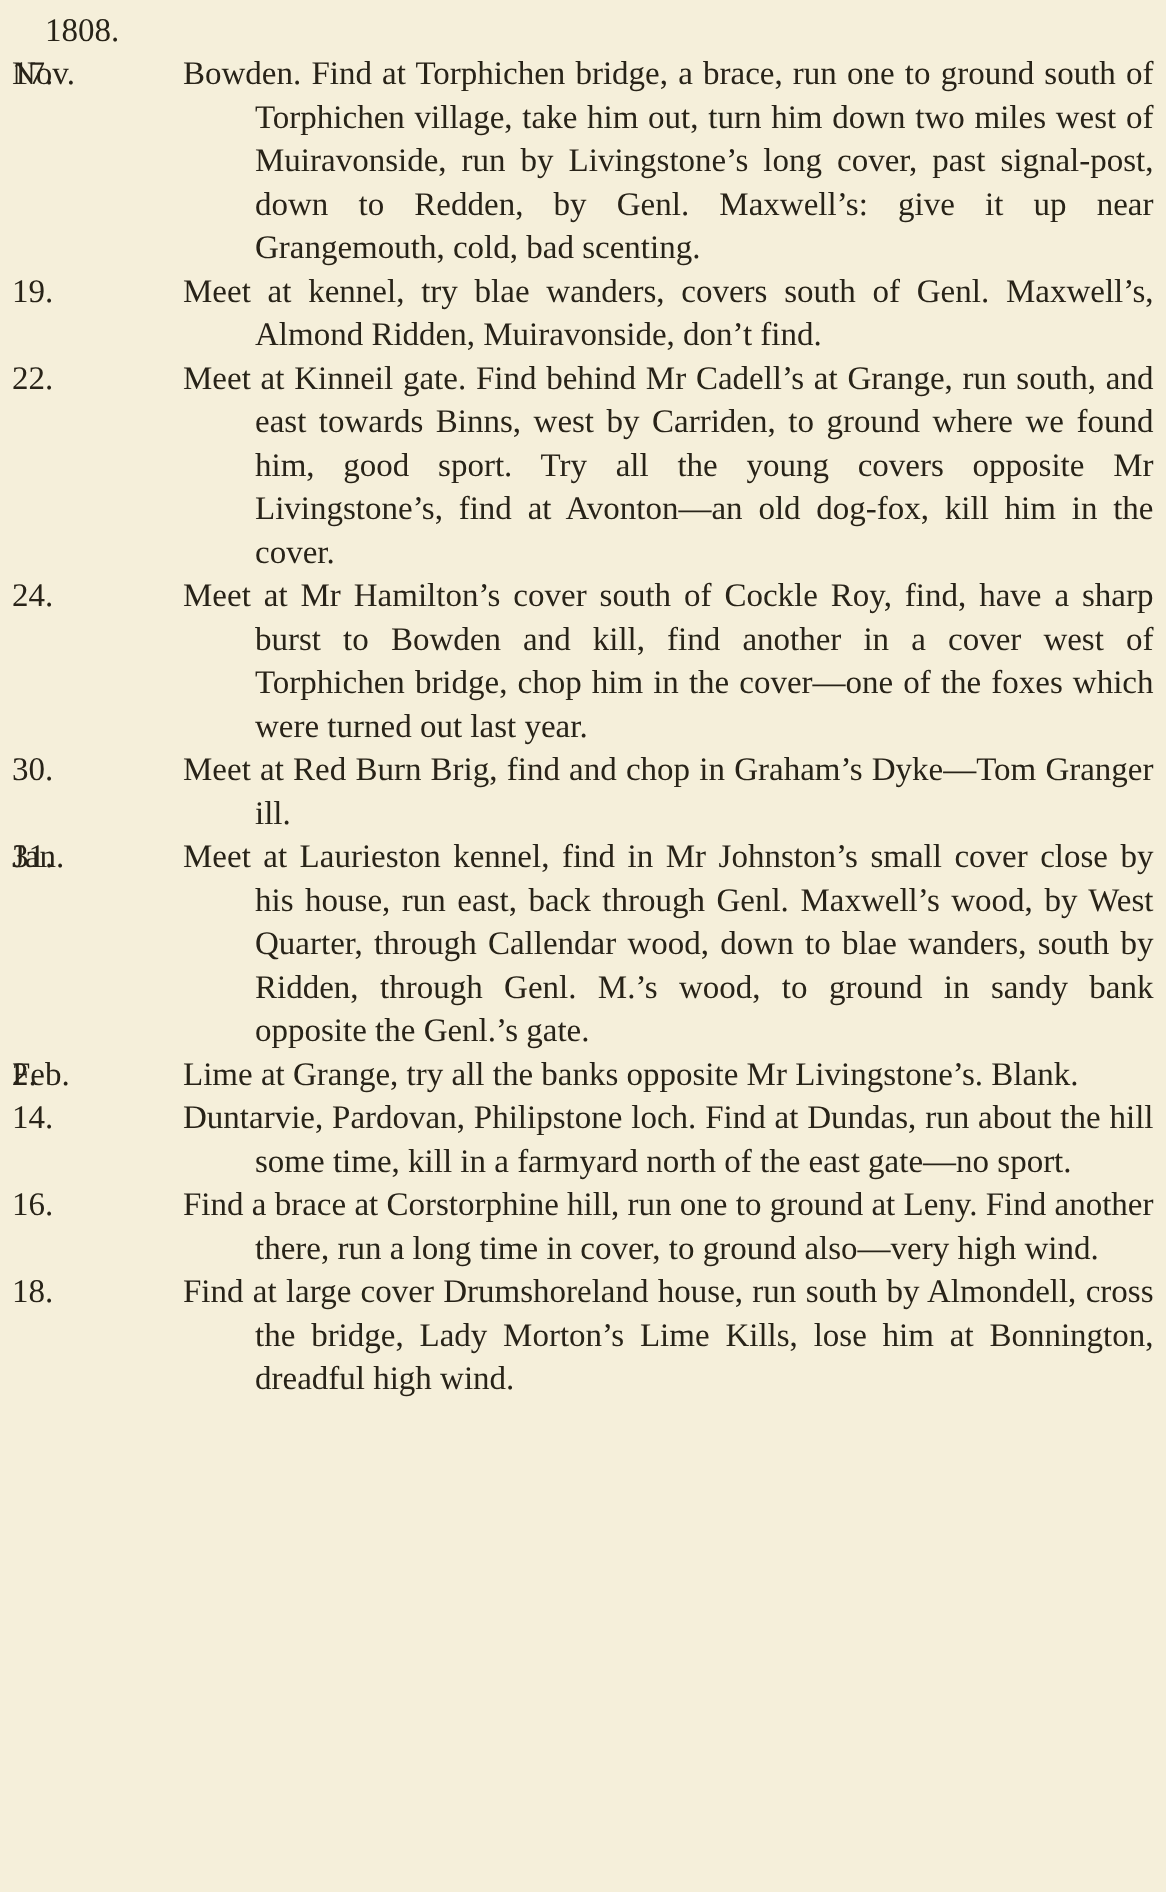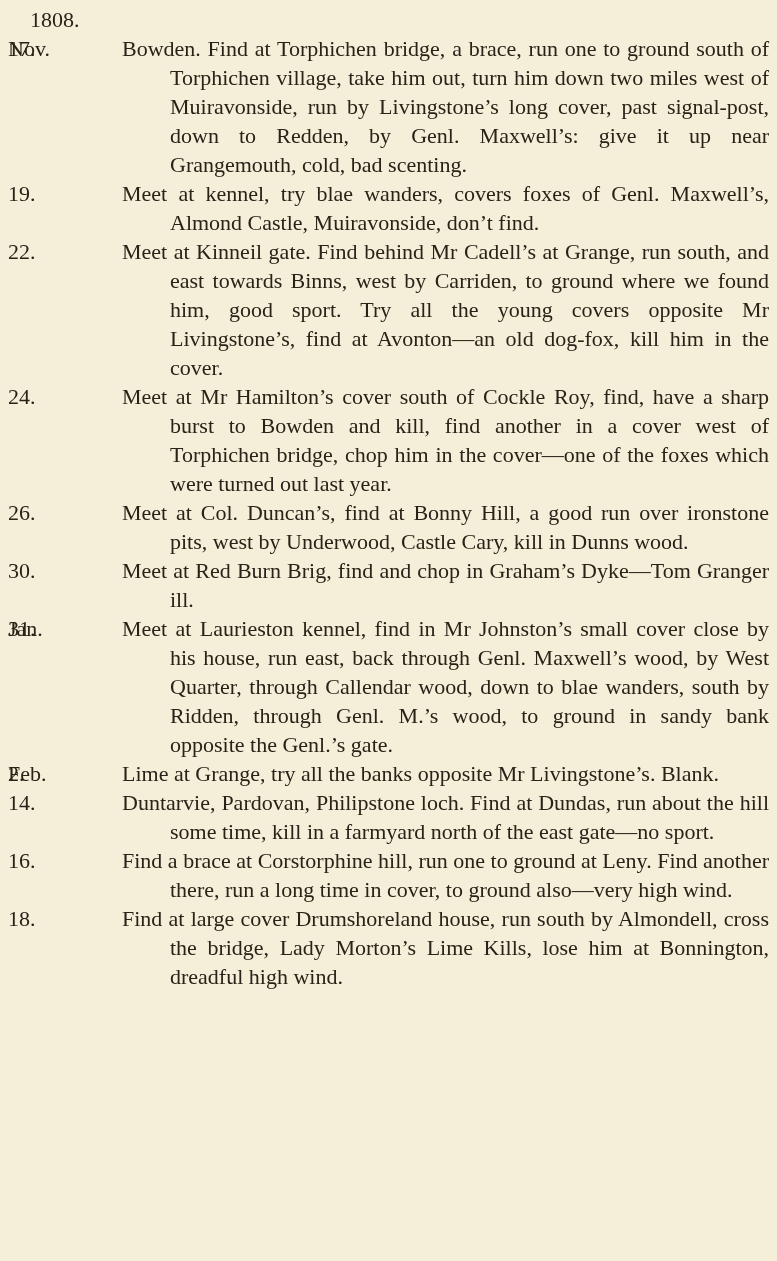--- a/index.html
+++ b/index.html
@@ -46,24 +46,23 @@
     text-indent: 0;
   }
 </style>
 </head>
 <body>
 
 <div class="page">
   <div id="content">
       <div class="year">1808.</div>
       <div class="entry"><span class="month">Nov.</span><span class="day">17.</span><span class="etext">Bowden. Find at Torphichen bridge, a brace, run one to ground south of Torphichen village, take him out, turn him down two miles west of Muiravonside, run by Livingstone’s long cover, past signal-post, down to Redden, by Genl. Maxwell’s: give it up near Grangemouth, cold, bad scenting.</span></div>
-      <div class="entry"><span class="month"></span><span class="day">19.</span><span class="etext">Meet at kennel, try blae wanders, covers foxes of Genl. Maxwell’s, Almond Castle, Muiravonside, don’t find.</span></div>
+      <div class="entry"><span class="month"></span><span class="day">19.</span><span class="etext">Meet at kennel, try blae wanders, covers south of Genl. Maxwell’s, Almond Ridden, Muiravonside, don’t find.</span></div>
       <div class="entry"><span class="month"></span><span class="day">22.</span><span class="etext">Meet at Kinneil gate. Find behind Mr Cadell’s at Grange, run south, and east towards Binns, west by Carriden, to ground where we found him, good sport. Try all the young covers opposite Mr Livingstone’s, find at Avonton—an old dog-fox, kill him in the cover.</span></div>
       <div class="entry"><span class="month"></span><span class="day">24.</span><span class="etext">Meet at Mr Hamilton’s cover south of Cockle Roy, find, have a sharp burst to Bowden and kill, find another in a cover west of Torphichen bridge, chop him in the cover—one of the foxes which were turned out last year.</span></div>
-      <div class="entry"><span class="month"></span><span class="day">26.</span><span class="etext">Meet at Col. Duncan’s, find at Bonny Hill, a good run over ironstone pits, west by Underwood, Castle Cary, kill in Dunns wood.</span></div>
       <div class="entry"><span class="month"></span><span class="day">30.</span><span class="etext">Meet at Red Burn Brig, find and chop in Graham’s Dyke—Tom Granger ill.</span></div>
       <div class="entry"><span class="month">Jan.</span><span class="day">31.</span><span class="etext">Meet at Laurieston kennel, find in Mr Johnston’s small cover close by his house, run east, back through Genl. Maxwell’s wood, by West Quarter, through Callendar wood, down to blae wanders, south by Ridden, through Genl. M.’s wood, to ground in sandy bank opposite the Genl.’s gate.</span></div>
       <div class="entry"><span class="month">Feb.</span><span class="day">2.</span><span class="etext">Lime at Grange, try all the banks opposite Mr Livingstone’s. Blank.</span></div>
       <div class="entry"><span class="month"></span><span class="day">14.</span><span class="etext">Duntarvie, Pardovan, Philipstone loch. Find at Dundas, run about the hill some time, kill in a farmyard north of the east gate—no sport.</span></div>
       <div class="entry"><span class="month"></span><span class="day">16.</span><span class="etext">Find a brace at Corstorphine hill, run one to ground at Leny. Find another there, run a long time in cover, to ground also—very high wind.</span></div>
       <div class="entry"><span class="month"></span><span class="day">18.</span><span class="etext">Find at large cover Drumshoreland house, run south by Almondell, cross the bridge, Lady Morton’s Lime Kills, lose him at Bonnington, dreadful high wind.</span></div>
     </div>
 </div>
 
 </body></html>

